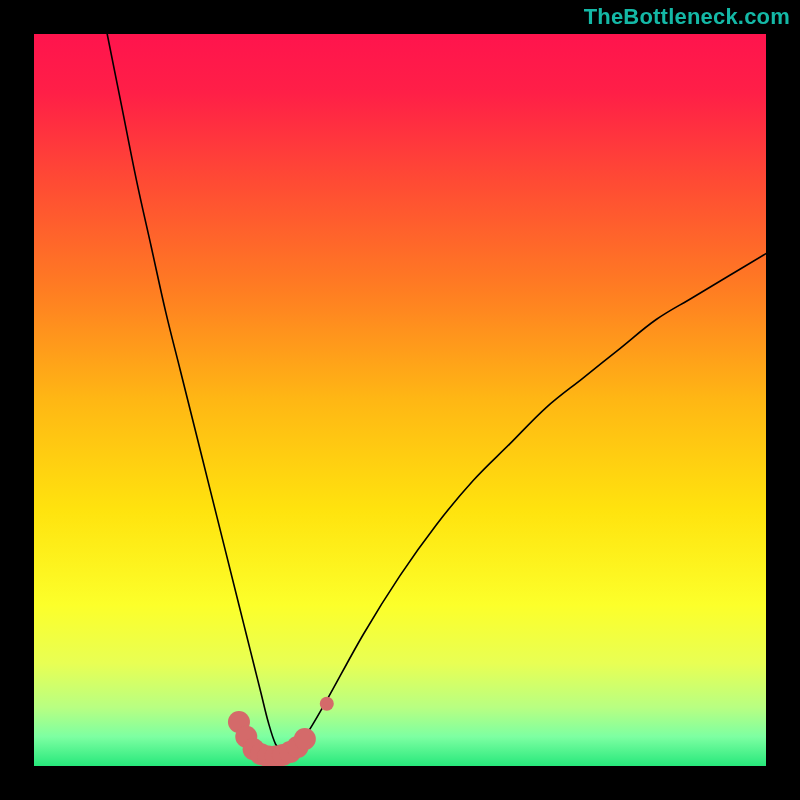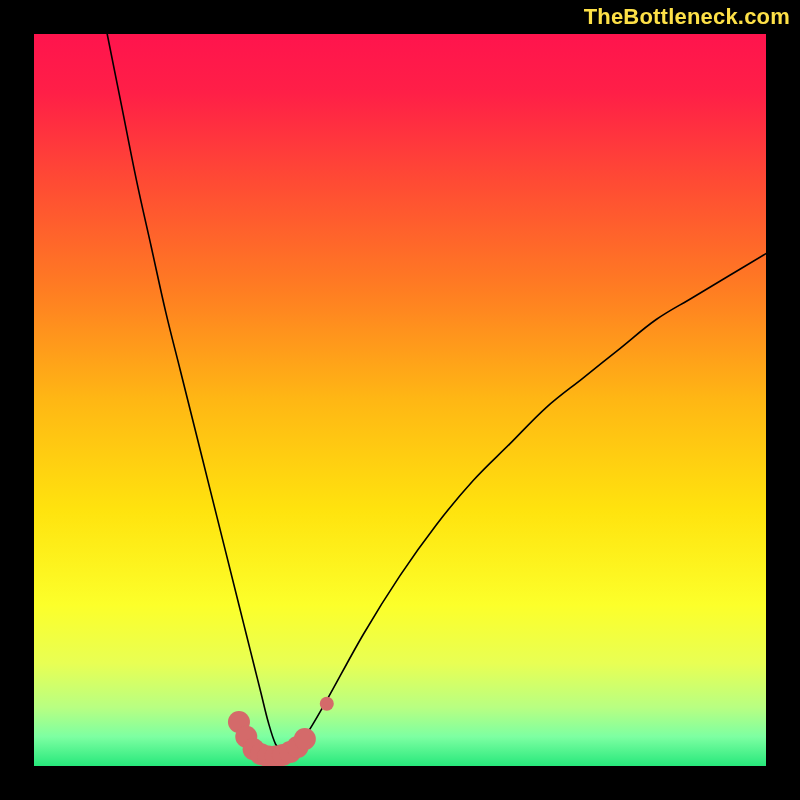--- a/index.html
+++ b/index.html
@@ -14,21 +14,21 @@
   .frame {
     position: relative;
     width: 800px;
     height: 800px;
     background: #000;
   }
   .watermark {
     position: absolute;
     top: 4px;
     right: 10px;
-    color: #fde047;
+    color: #14b8a6;
     font-size: 22px;
     font-weight: 600;
     letter-spacing: 0.2px;
     z-index: 10;
     user-select: none;
   }
   .plot {
     position: absolute;
     left: 34px;
     top: 34px;

